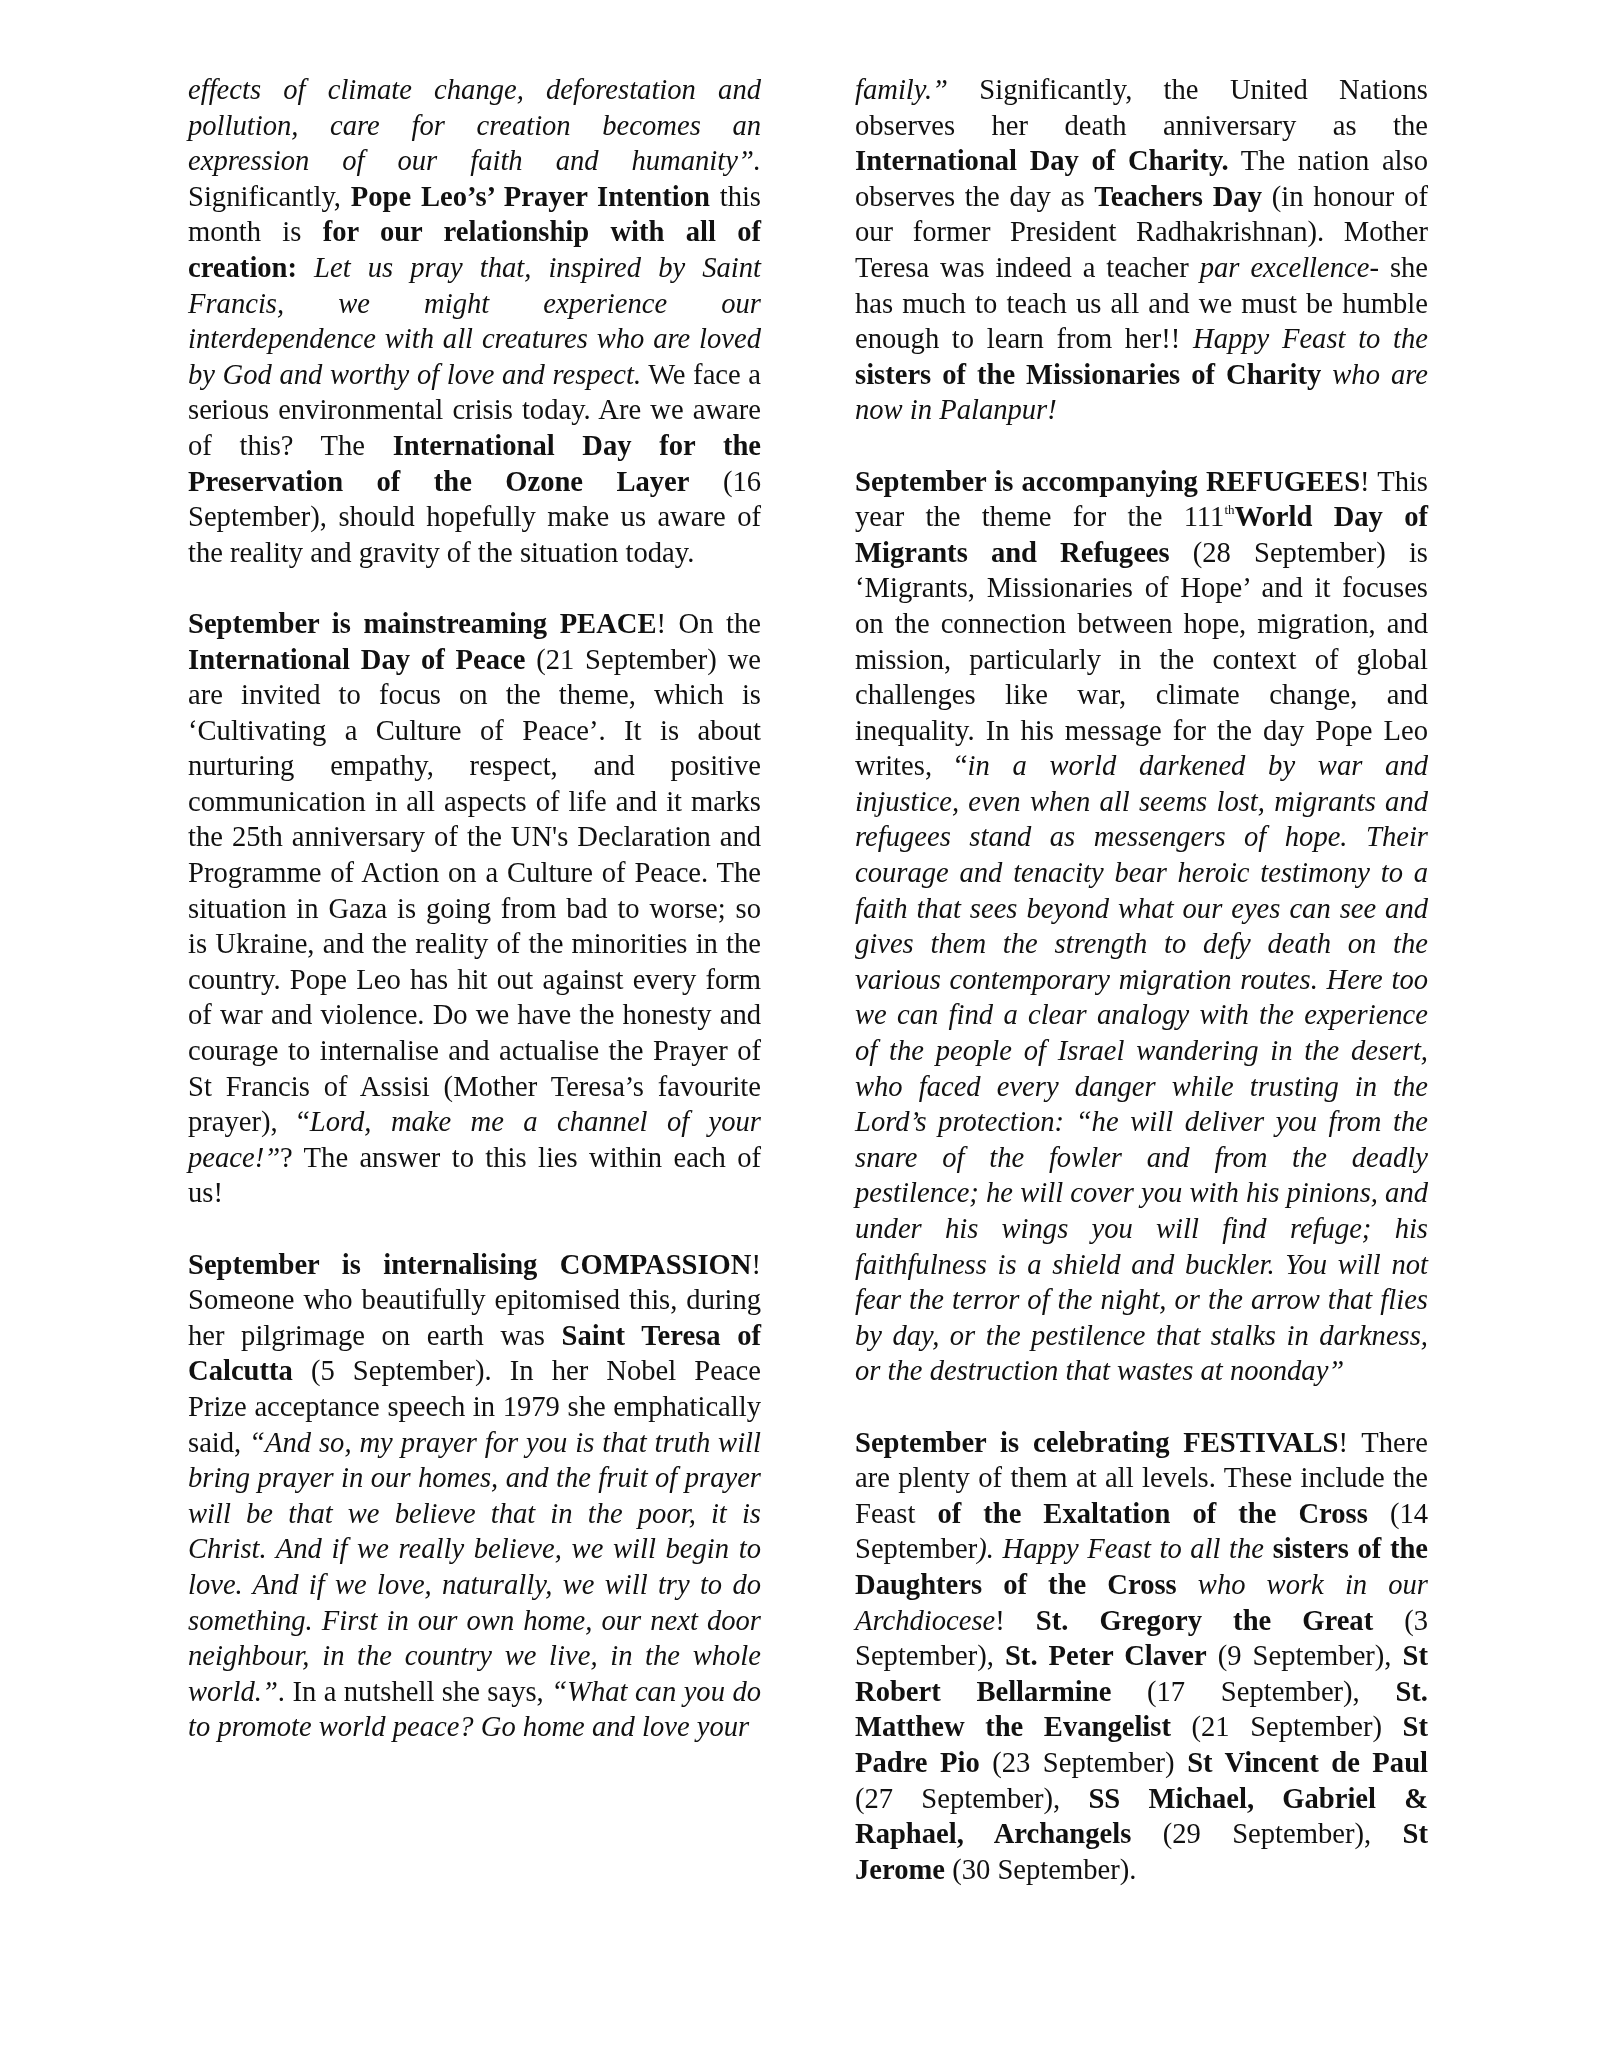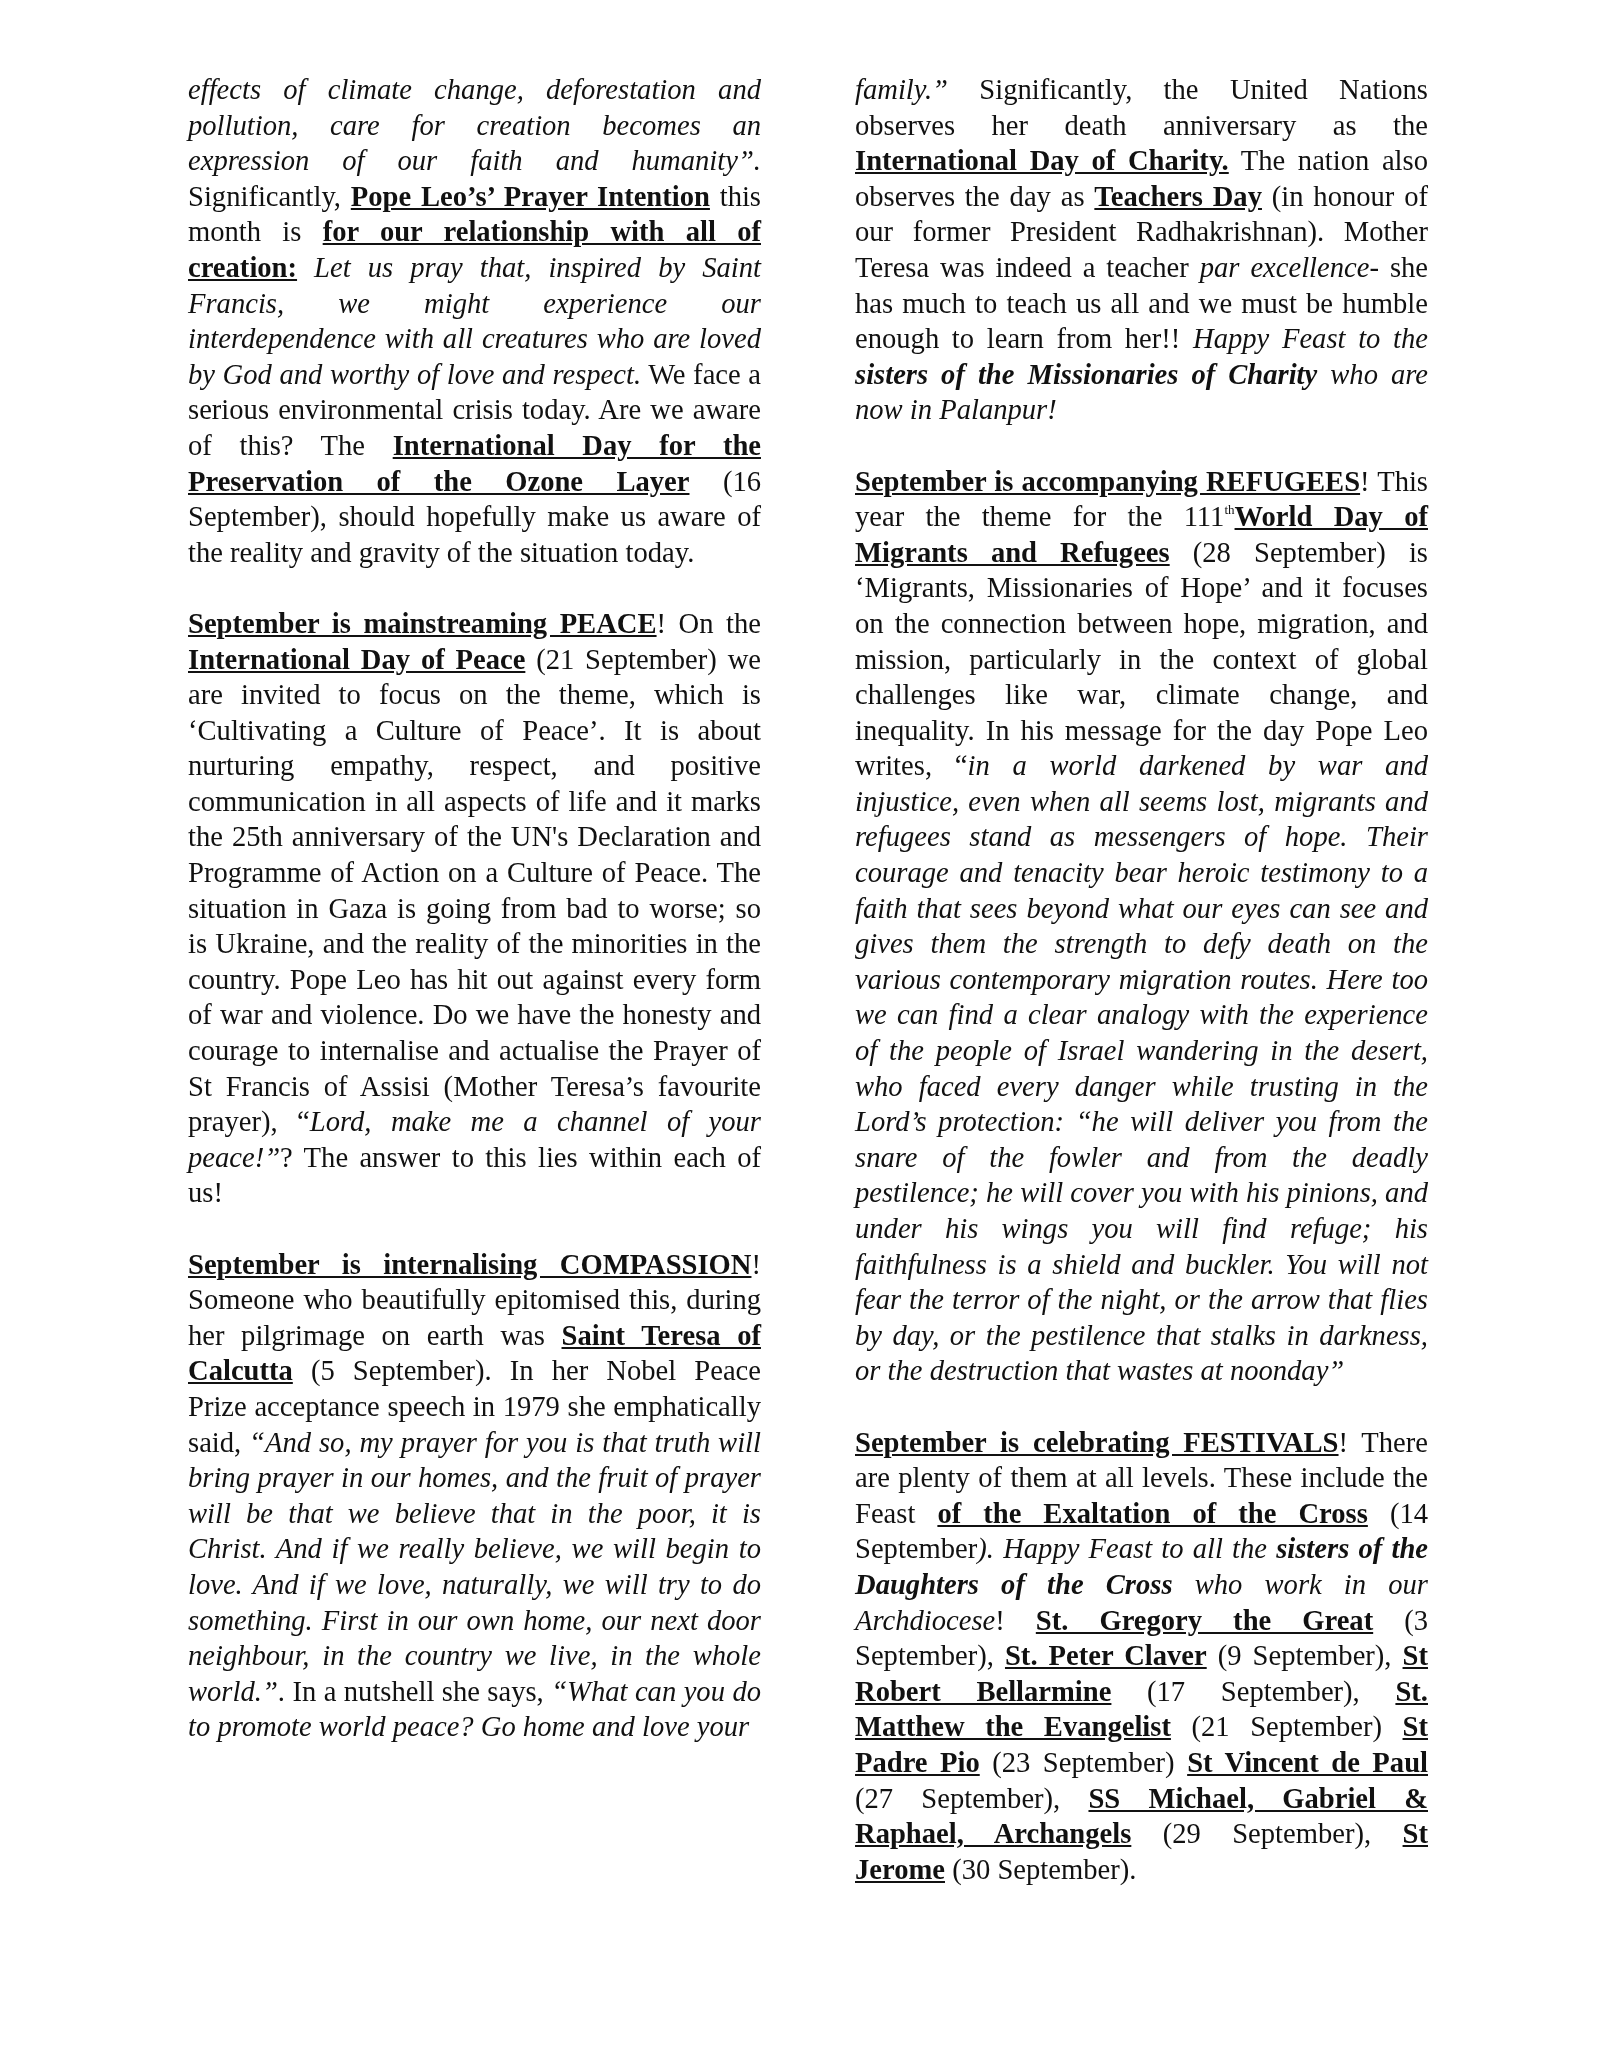--- a/index.html
+++ b/index.html
@@ -11,23 +11,23 @@
   .page { position: absolute; left: 0; top: 0; width: 1281px; height: 2071px; }
   .col {
     position: absolute; top: 72px; width: 573px;
     font-size: 28.6px; line-height: 35.6px;
     text-align: justify; hyphens: none;
   }
   .col-left { left: 188px; }
   .col-right { left: 855px; }
   .para { margin: 0 0 35.6px 0; }
   .para:last-child { margin-bottom: 0; }
-  .b { font-weight: bold; text-decoration: underline; }
+  .b { font-weight: bold; }
   .i { font-style: italic; }
-  .bi { font-weight: bold; font-style: italic; }
+  .bi { font-weight: bold; }
   sup { font-size: 13px; line-height: 0; vertical-align: super; position: relative; top: -2px; }
 </style>
 </head>
 <body>
 
 <div class="page">
   <div class="col col-left">
     <p class="para"><span class="i">effects of climate change, deforestation and pollution, care for creation becomes an expression of our faith and humanity”. </span><span>Significantly, </span><span class="b">Pope Leo’s’ Prayer Intention</span><span> this month is </span><span class="b">for our relationship with all of creation:</span><span class="i"> Let us pray that, inspired by Saint Francis, we might experience our interdependence with all creatures who are loved by God and worthy of love and respect.</span><span> We face a serious environmental crisis today. Are we aware of this? The </span><span class="b">International Day for the Preservation of the Ozone Layer</span><span> (16 September), should hopefully make us aware of the reality and gravity of the situation today.</span></p>
     <p class="para"><span class="b">September is mainstreaming PEACE</span><span>! On the </span><span class="b">International Day of Peace</span><span> (21 September) we are invited to focus on the theme, which is ‘Cultivating a Culture of Peace’. It is about nurturing empathy, respect, and positive communication in all aspects of life and it marks the 25th anniversary of the UN's Declaration and Programme of Action on a Culture of Peace. The situation in Gaza is going from bad to worse; so is Ukraine, and the reality of the minorities in the country. Pope Leo has hit out against every form of war and violence. Do we have the honesty and courage to internalise and actualise the Prayer of St Francis of Assisi (Mother Teresa’s favourite prayer), “</span><span class="i">Lord, make me a channel of your peace!”</span><span>? The answer to this lies within each of us!</span></p>
     <p class="para"><span class="b">September is internalising COMPASSION</span><span>! Someone who beautifully epitomised this, during her pilgrimage on earth was </span><span class="b">Saint Teresa of Calcutta</span><span> (5 September). In her Nobel Peace Prize acceptance speech in 1979 she emphatically said, </span><span class="i">“And so, my prayer for you is that truth will bring prayer in our homes, and the fruit of prayer will be that we believe that in the poor, it is Christ. And if we really believe, we will begin to love. And if we love, naturally, we will try to do something. First in our own home, our next door neighbour, in the country we live, in the whole world.”</span><span>. In a nutshell she says, </span><span class="i">“What can you do to promote world peace? Go home and love your</span></p>

